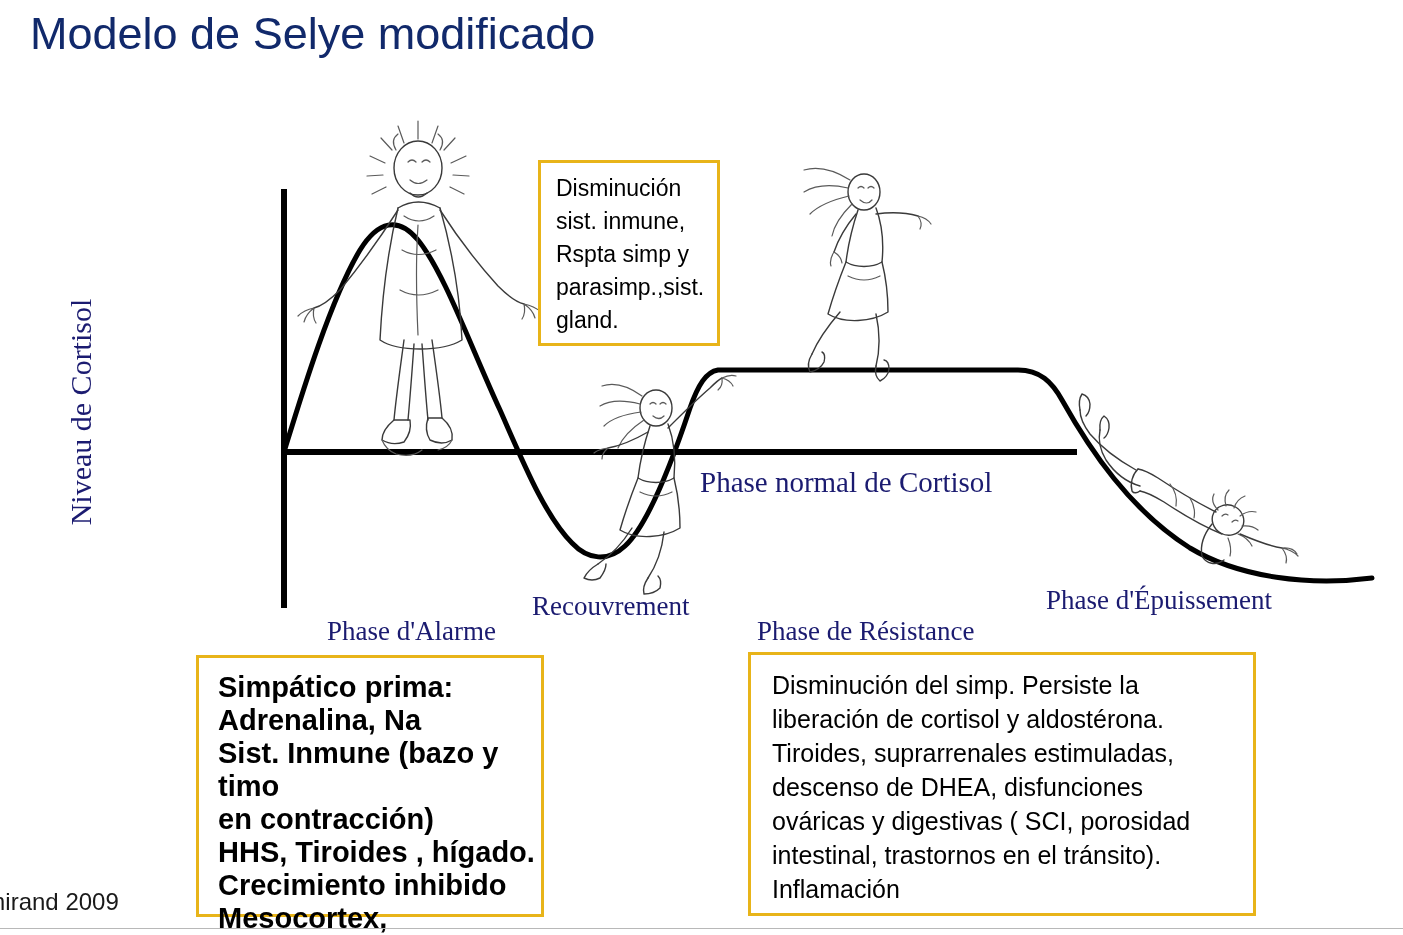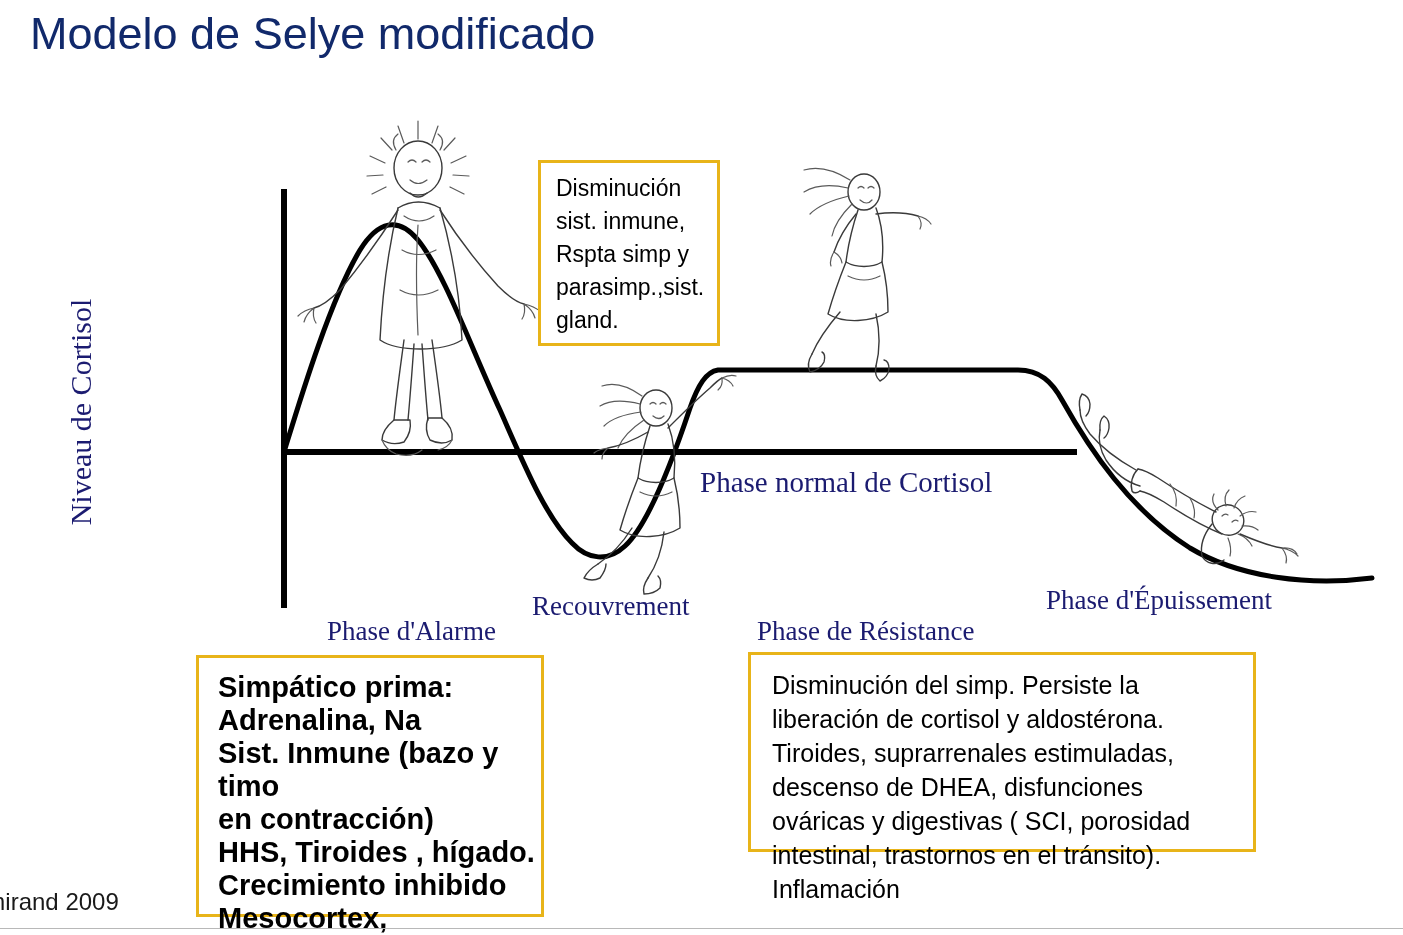--- a/index.html
+++ b/index.html
@@ -89,21 +89,21 @@
     height: 262px;
     padding: 13px 0 0 19px;
     font-size: 29px;
     line-height: 33px;
     font-weight: bold;
   }
   #callout-resistance {
     left: 748px;
     top: 652px;
     width: 508px;
-    height: 200px;
+    height: 264px;
     padding: 13px 8px 0 21px;
     font-size: 25px;
     line-height: 34px;
   }
 
   
   #source-credit {
     position: absolute;
     left: -28px;
     top: 888px;

